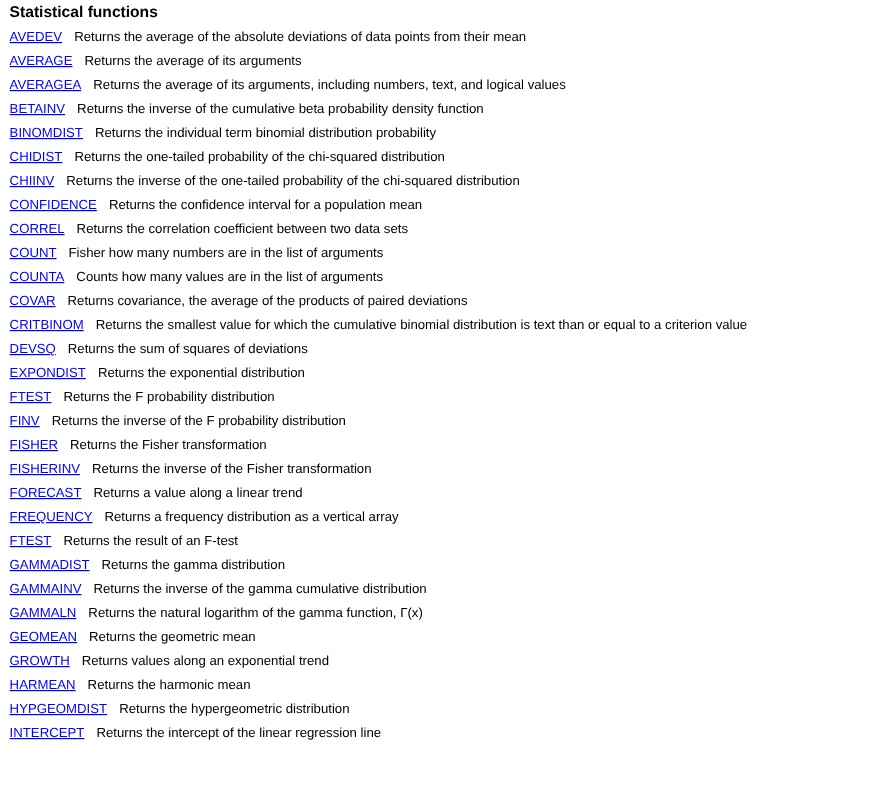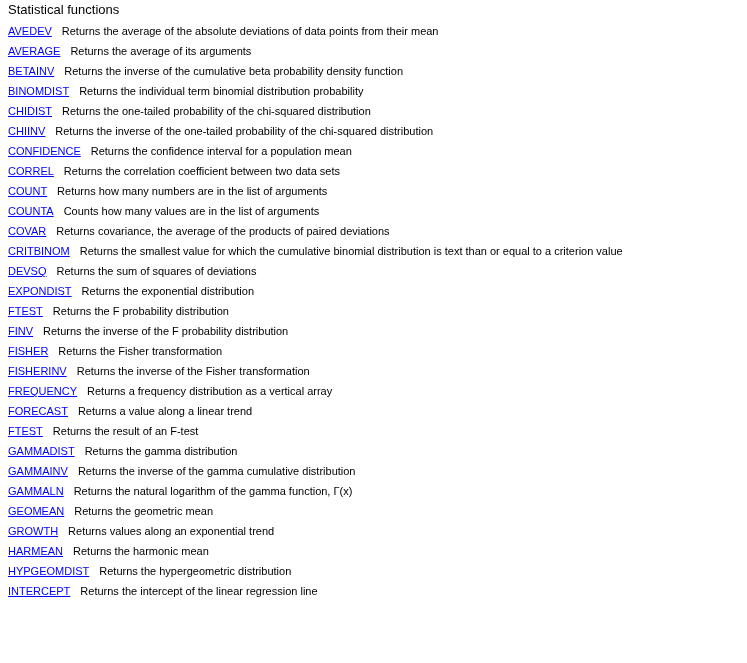--- a/index.html
+++ b/index.html
@@ -12,21 +12,21 @@
     height: 663px;
     overflow: hidden;
     font-family: "Liberation Sans", sans-serif;
     color: #000000;
   }
   .page {
     padding: 2px 0 0 8px;
   }
   .page-title {
     font-size: 13px;
-    font-weight: normal;
+    font-weight: bold;
     line-height: 16px;
     margin: 0 0 3px 0;
     color: #000000;
   }
   .function-list {
     margin: 0;
     padding: 0;
   }
   .function-row {
     height: 20px;
@@ -52,20 +52,23 @@
 
   <div class="function-list" id="function-list">
   <div class="function-row">
     <a href="#" class="fn-link">AVEDEV</a><span class="fn-desc">Returns the average of the absolute deviations of data points from their mean</span>
   </div>
 
   <div class="function-row">
     <a href="#" class="fn-link">AVERAGE</a><span class="fn-desc">Returns the average of its arguments</span>
   </div>
 
+  <div class="function-row">
+    <a href="#" class="fn-link">AVERAGEA</a><span class="fn-desc">Returns the average of its arguments, including numbers, text, and logical values</span>
+  </div>
 
 
   <div class="function-row">
     <a href="#" class="fn-link">BETAINV</a><span class="fn-desc">Returns the inverse of the cumulative beta probability density function</span>
   </div>
 
   <div class="function-row">
     <a href="#" class="fn-link">BINOMDIST</a><span class="fn-desc">Returns the individual term binomial distribution probability</span>
   </div>
 
@@ -80,21 +83,21 @@
 
   <div class="function-row">
     <a href="#" class="fn-link">CONFIDENCE</a><span class="fn-desc">Returns the confidence interval for a population mean</span>
   </div>
 
   <div class="function-row">
     <a href="#" class="fn-link">CORREL</a><span class="fn-desc">Returns the correlation coefficient between two data sets</span>
   </div>
 
   <div class="function-row">
-    <a href="#" class="fn-link">COUNT</a><span class="fn-desc">Returns how many numbers are in the list of arguments</span>
+    <a href="#" class="fn-link">COUNT</a><span class="fn-desc">Fisher how many numbers are in the list of arguments</span>
   </div>
 
   <div class="function-row">
     <a href="#" class="fn-link">COUNTA</a><span class="fn-desc">Counts how many values are in the list of arguments</span>
   </div>
 
   <div class="function-row">
     <a href="#" class="fn-link">COVAR</a><span class="fn-desc">Returns covariance, the average of the products of paired deviations</span>
   </div>
 
@@ -120,25 +123,25 @@
 
   <div class="function-row">
     <a href="#" class="fn-link">FISHER</a><span class="fn-desc">Returns the Fisher transformation</span>
   </div>
 
   <div class="function-row">
     <a href="#" class="fn-link">FISHERINV</a><span class="fn-desc">Returns the inverse of the Fisher transformation</span>
   </div>
 
   <div class="function-row">
-    <a href="#" class="fn-link">FREQUENCY</a><span class="fn-desc">Returns a frequency distribution as a vertical array</span>
+    <a href="#" class="fn-link">FORECAST</a><span class="fn-desc">Returns a value along a linear trend</span>
   </div>
 
   <div class="function-row">
-    <a href="#" class="fn-link">FORECAST</a><span class="fn-desc">Returns a value along a linear trend</span>
+    <a href="#" class="fn-link">FREQUENCY</a><span class="fn-desc">Returns a frequency distribution as a vertical array</span>
   </div>
 
   <div class="function-row">
     <a href="#" class="fn-link">FTEST</a><span class="fn-desc">Returns the result of an F-test</span>
   </div>
 
   <div class="function-row">
     <a href="#" class="fn-link">GAMMADIST</a><span class="fn-desc">Returns the gamma distribution</span>
   </div>
 

